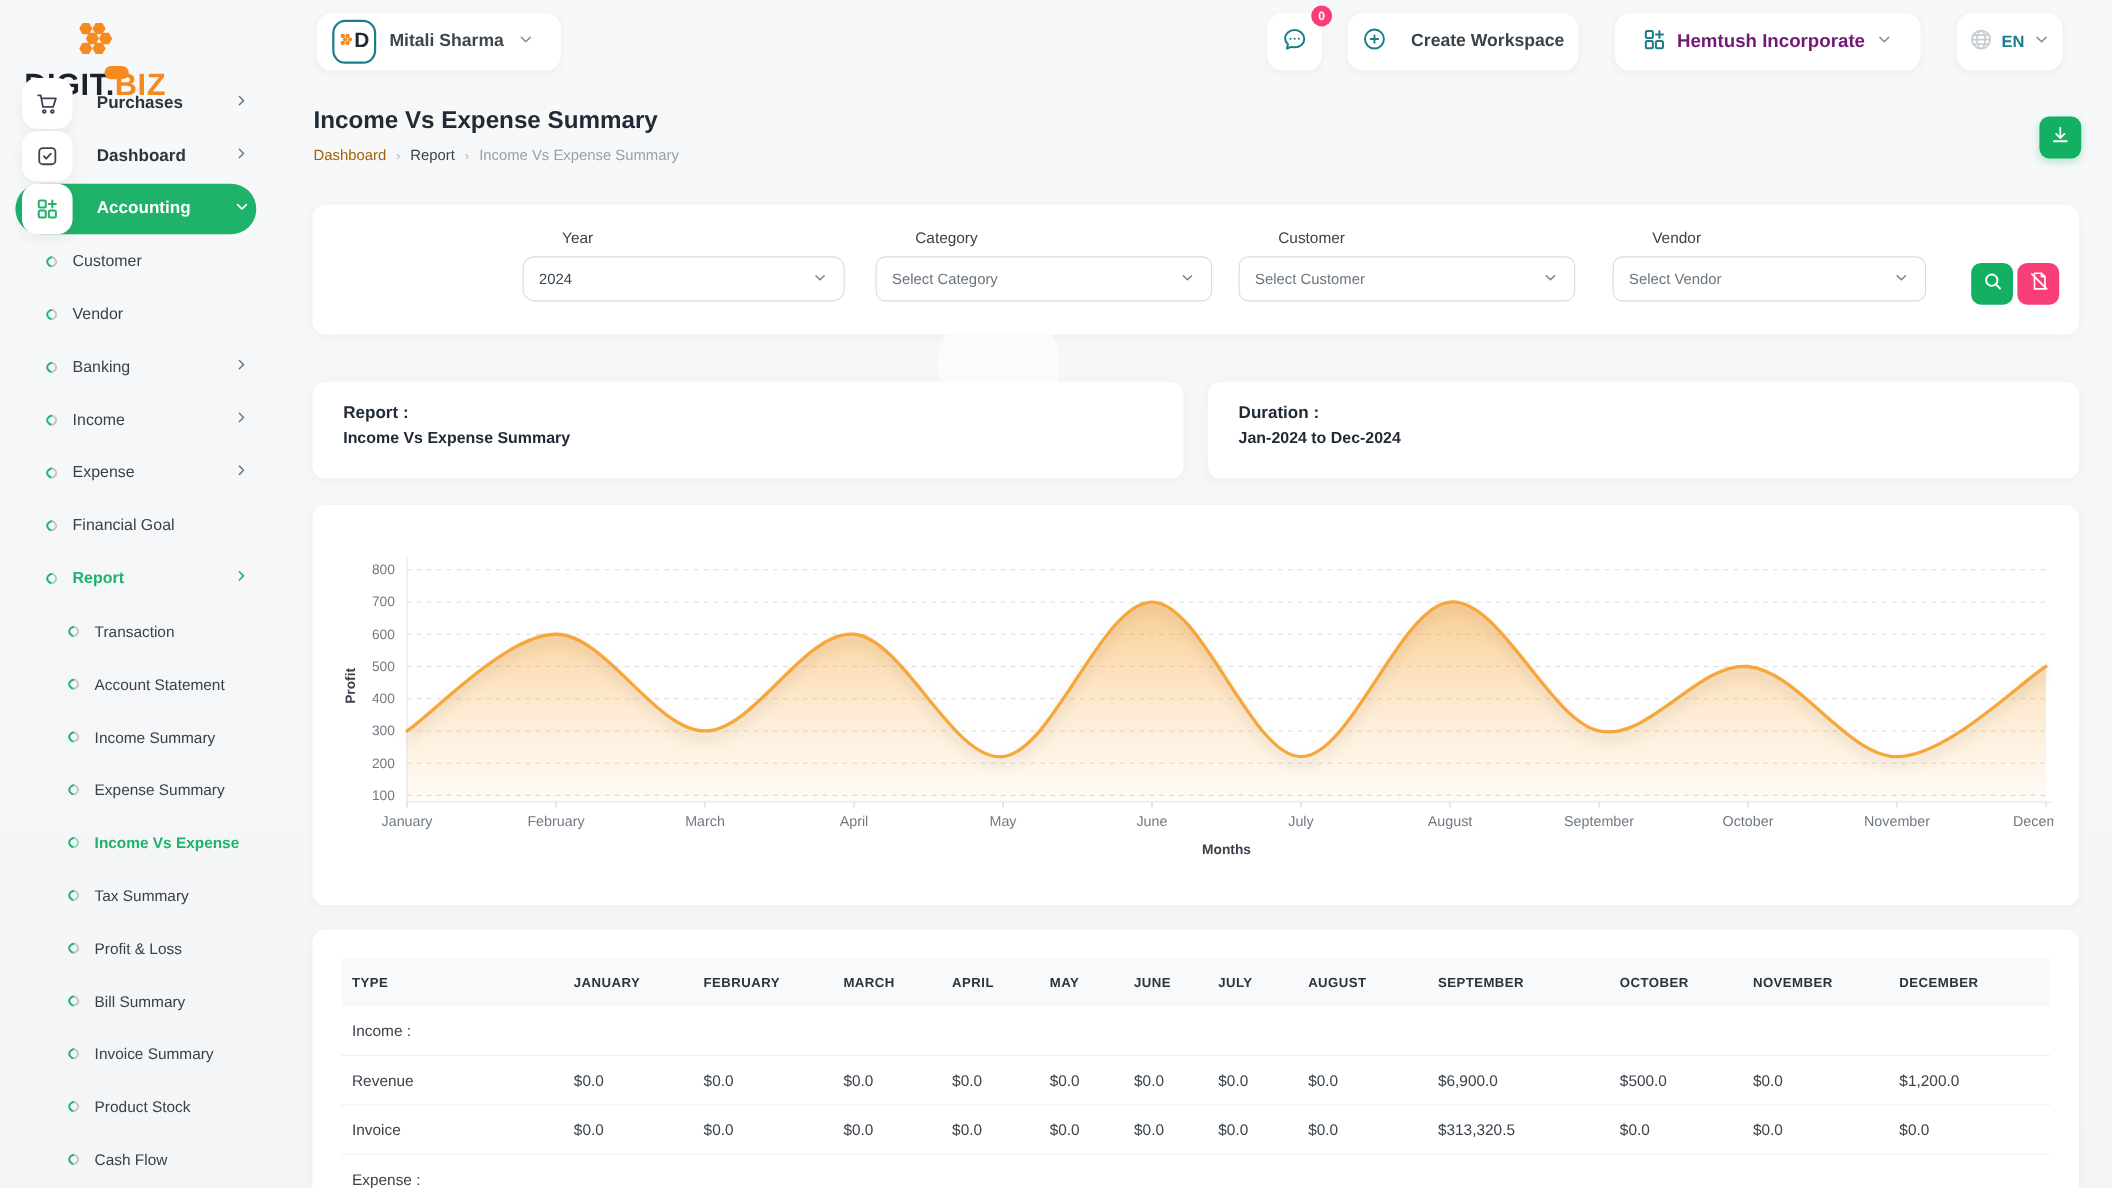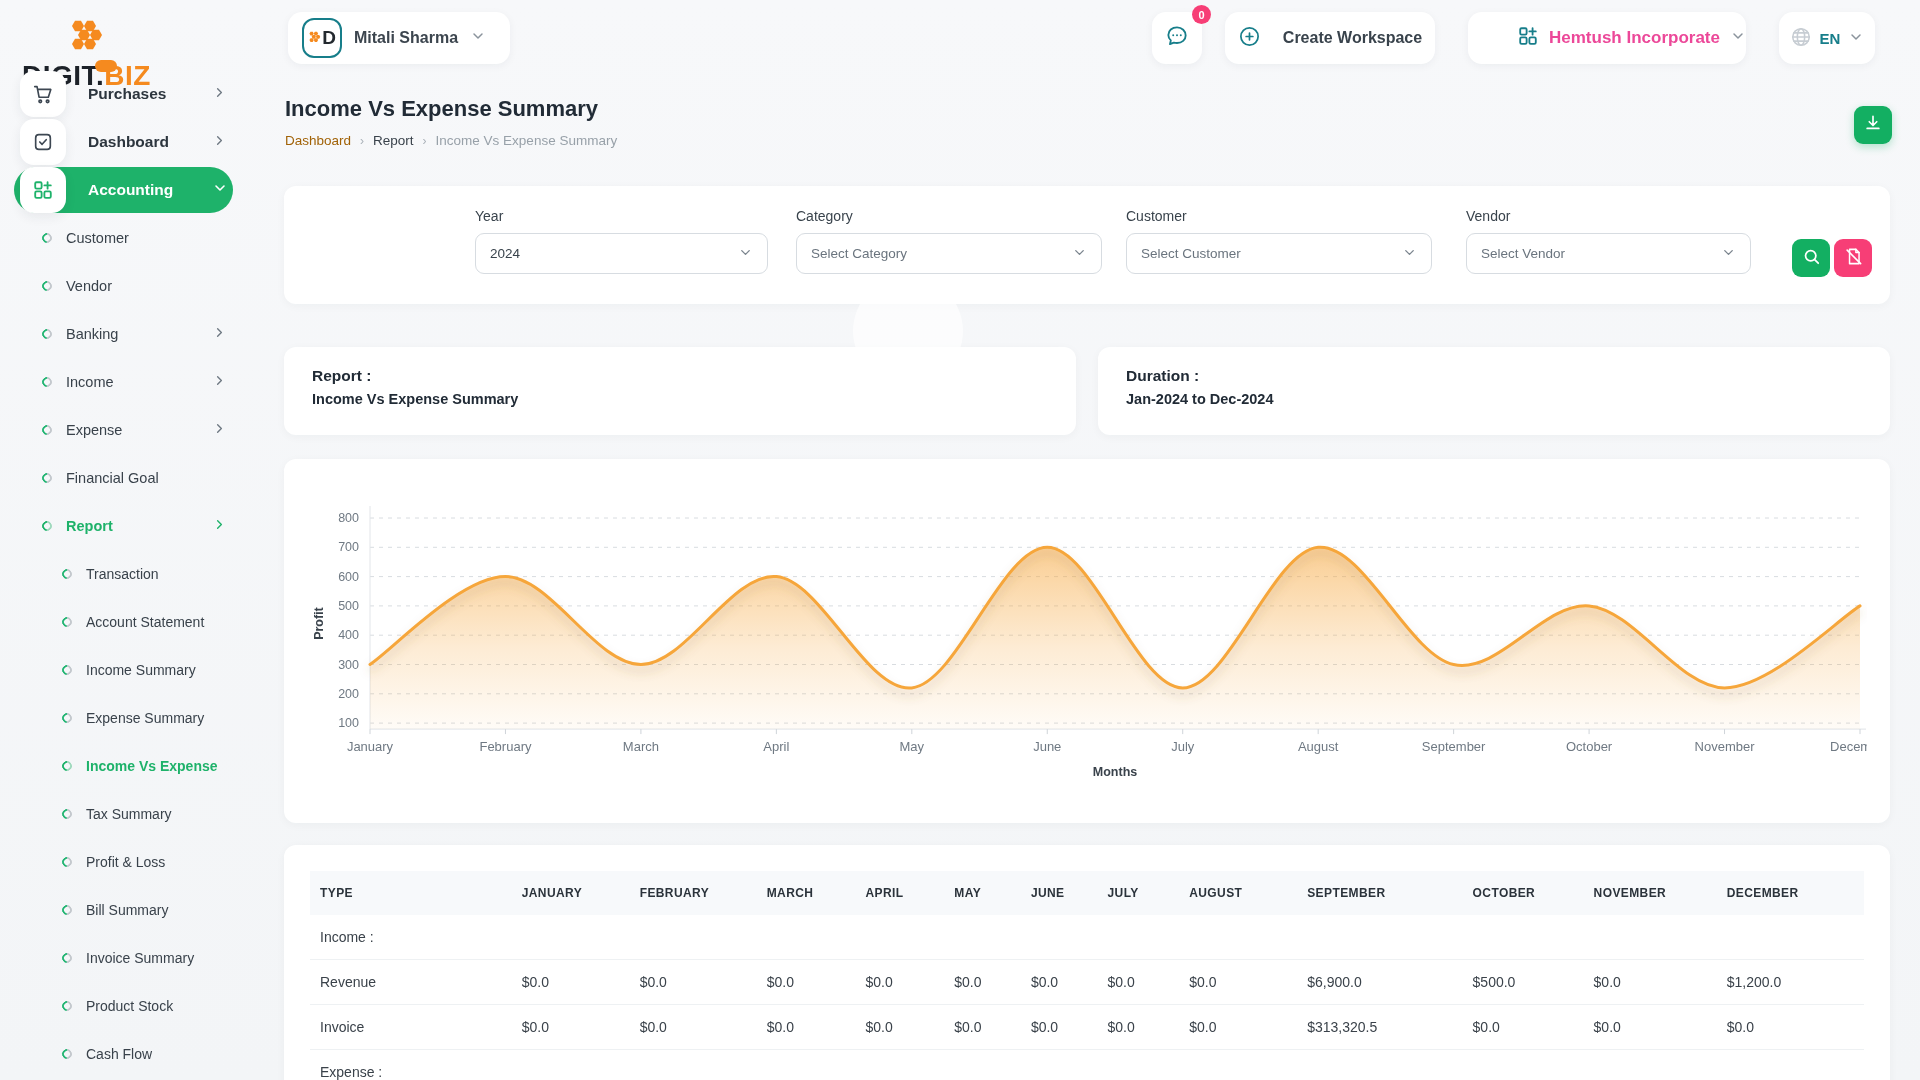--- a/index.html
+++ b/index.html
@@ -17,22 +17,22 @@
   .avatar { width:40px; height:40px; border:2px solid #177e8a; border-radius:12px;
     display:flex; align-items:center; justify-content:center; gap:1px; background:#fff; }
   .avatar b { font-size:19px; color:#23292f; }
   .user-name { font-size:16px; font-weight:700; color:#3c454e; }
   .chat-chip { left:1152px; width:50px; justify-content:center; cursor:pointer; }
   .badge { position:absolute; top:-7px; right:-9px; min-width:19px; height:19px; border-radius:10px;
     background:#f73e76; color:#fff; font-size:11px; font-weight:700; display:flex;
     align-items:center; justify-content:center; padding:0 5px; }
   .create-chip { left:1225px; width:210px; justify-content:center; gap:22px;
     font-size:16px; font-weight:600; color:#39434c; cursor:pointer; }
-  .ws-chip { left:1468px; width:278px; justify-content:flex-end; gap:10px;
-    font-size:17px; font-weight:600; color:#ec4899; cursor:pointer; }
+  .ws-chip { left:1468px; width:278px; justify-content:center; gap:10px;
+    font-size:17px; font-weight:600; color:#701a75; cursor:pointer; }
   .lang-chip { left:1779px; width:96px; justify-content:center; gap:8px;
     font-size:15px; font-weight:700; color:#177e8a; cursor:pointer; }
 
   
   .sidebar { position:absolute; left:0; top:70px; width:284px; height:1010px; }
   .frag { position:absolute; left:95px; top:-10px; width:22px; height:12px;
     background:#f58a1f; border-radius:6px; }
   .s-row { position:relative; height:48px; display:flex; align-items:center; cursor:pointer; }
   .tile { position:absolute; left:20px; width:46px; height:46px; background:#fff; border-radius:14px;
     box-shadow:0 4px 12px rgba(25,40,60,.07); display:flex; align-items:center; justify-content:center; }
@@ -58,25 +58,25 @@
   .breadcrumb .bc-link { color:#a16207; cursor:pointer; }
   .breadcrumb .bc-mid { color:#39424b; cursor:pointer; }
   .breadcrumb .sep { color:#aab2b9; font-size:12px; }
   .dl-btn { position:absolute; left:1854px; top:106px; width:38px; height:38px; border-radius:9px;
     background:#13af62; display:flex; align-items:center; justify-content:center; cursor:pointer;
     box-shadow:0 3px 8px rgba(19,175,98,.3); }
 
   .card { position:absolute; background:#fff; border-radius:12px; box-shadow:0 2px 10px rgba(25,40,60,.04); }
   .filter-card { left:284px; top:186px; width:1606px; height:118px; }
   .fgroup { position:absolute; top:22px; }
-  .fgroup .flabel { font-size:14px; color:#39434c; margin-bottom:9px; }
+  .fgroup .flabel { font-size:14px; color:#39434c; margin-bottom:9px;margin-left:36px; }
   .select { height:41px; background:#fff; border:1px solid #d7dce1; border-radius:9px;
     display:flex; align-items:center; justify-content:space-between; padding:0 14px;
     font-size:13.5px; color:#6a747e; cursor:pointer; }
-  .select.filled { color:#39434c; }
+  .select.filled { color:#39434c;border-radius:11px; }
   .icon-btn { position:absolute; top:53px; width:38px; height:38px; border-radius:9px;
     display:flex; align-items:center; justify-content:center; cursor:pointer; }
   .search-btn { left:1508px; background:#13af62; }
   .reset-btn { left:1550px; background:#f73e76; }
   .loader-circle { position:absolute; left:853px; top:276px; width:110px; height:110px;
     border-radius:50%; background:rgba(255,255,255,.65); pointer-events:none; z-index:5; }
 
   .sum-card { top:347px; height:88px; padding:20px 28px; }
   .sum-card .sl { font-size:15.5px; font-weight:700; color:#212b36; }
   .sum-card .sv { font-size:14.5px; font-weight:700; color:#212b36; margin-top:6px; }

